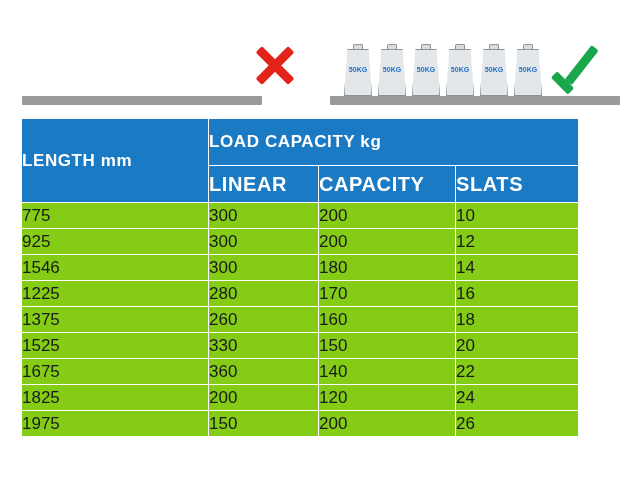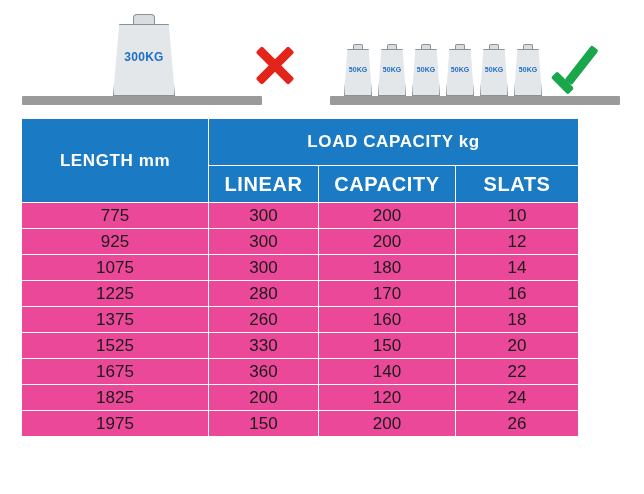--- a/index.html
+++ b/index.html
@@ -177,21 +177,21 @@
     top: 118px;
     width: 556px;
   }
   table {
     border-collapse: collapse;
     width: 556px;
     table-layout: fixed;
   }
   th, td {
     border: 1px solid #ffffff;
-    text-align: center;
+    text-align: left;
     padding: 0;
   }
   thead th {
     background: #1a7ac4;
     color: #ffffff;
     font-weight: bold;
     letter-spacing: .6px;
   }
   th.length-cell {
     font-size: 17px;
@@ -199,43 +199,38 @@
   }
   th.capacity-cell {
     font-size: 17px;
     height: 46px;
   }
   th.sub {
     font-size: 20px;
     height: 36px;
   }
   tbody td {
-    background: #ec4899;
+    background: #84cc16;
     color: #1a1a1a;
     font-size: 17px;
     height: 25px;
     border: 1px solid #ffffff;
   }
   tbody td.len { width: 186px; }
   col.c-linear  { width: 110px; }
   col.c-angular { width: 137px; }
   col.c-slats   { width: 123px; }
 </style>
 </head>
 <body>
 
 <div id="page">
 
   <div id="illustration">
 
-    <div class="big-weight">
-      <div class="handle"></div>
-      <div class="body"></div>
-      <div class="label">300KG</div>
-    </div>
 
     <div class="small-row">
       <div class="sw" style="left:0px">
         <div class="handle"></div>
         <div class="body"></div>
         <div class="label">50KG</div>
       </div>
       <div class="sw" style="left:34px">
         <div class="handle"></div>
         <div class="body"></div>
@@ -303,21 +298,21 @@
           <td>200</td>
           <td>10</td>
         </tr>
         <tr>
           <td class="len">925</td>
           <td>300</td>
           <td>200</td>
           <td>12</td>
         </tr>
         <tr>
-          <td class="len">1075</td>
+          <td class="len">1546</td>
           <td>300</td>
           <td>180</td>
           <td>14</td>
         </tr>
         <tr>
           <td class="len">1225</td>
           <td>280</td>
           <td>170</td>
           <td>16</td>
         </tr>

